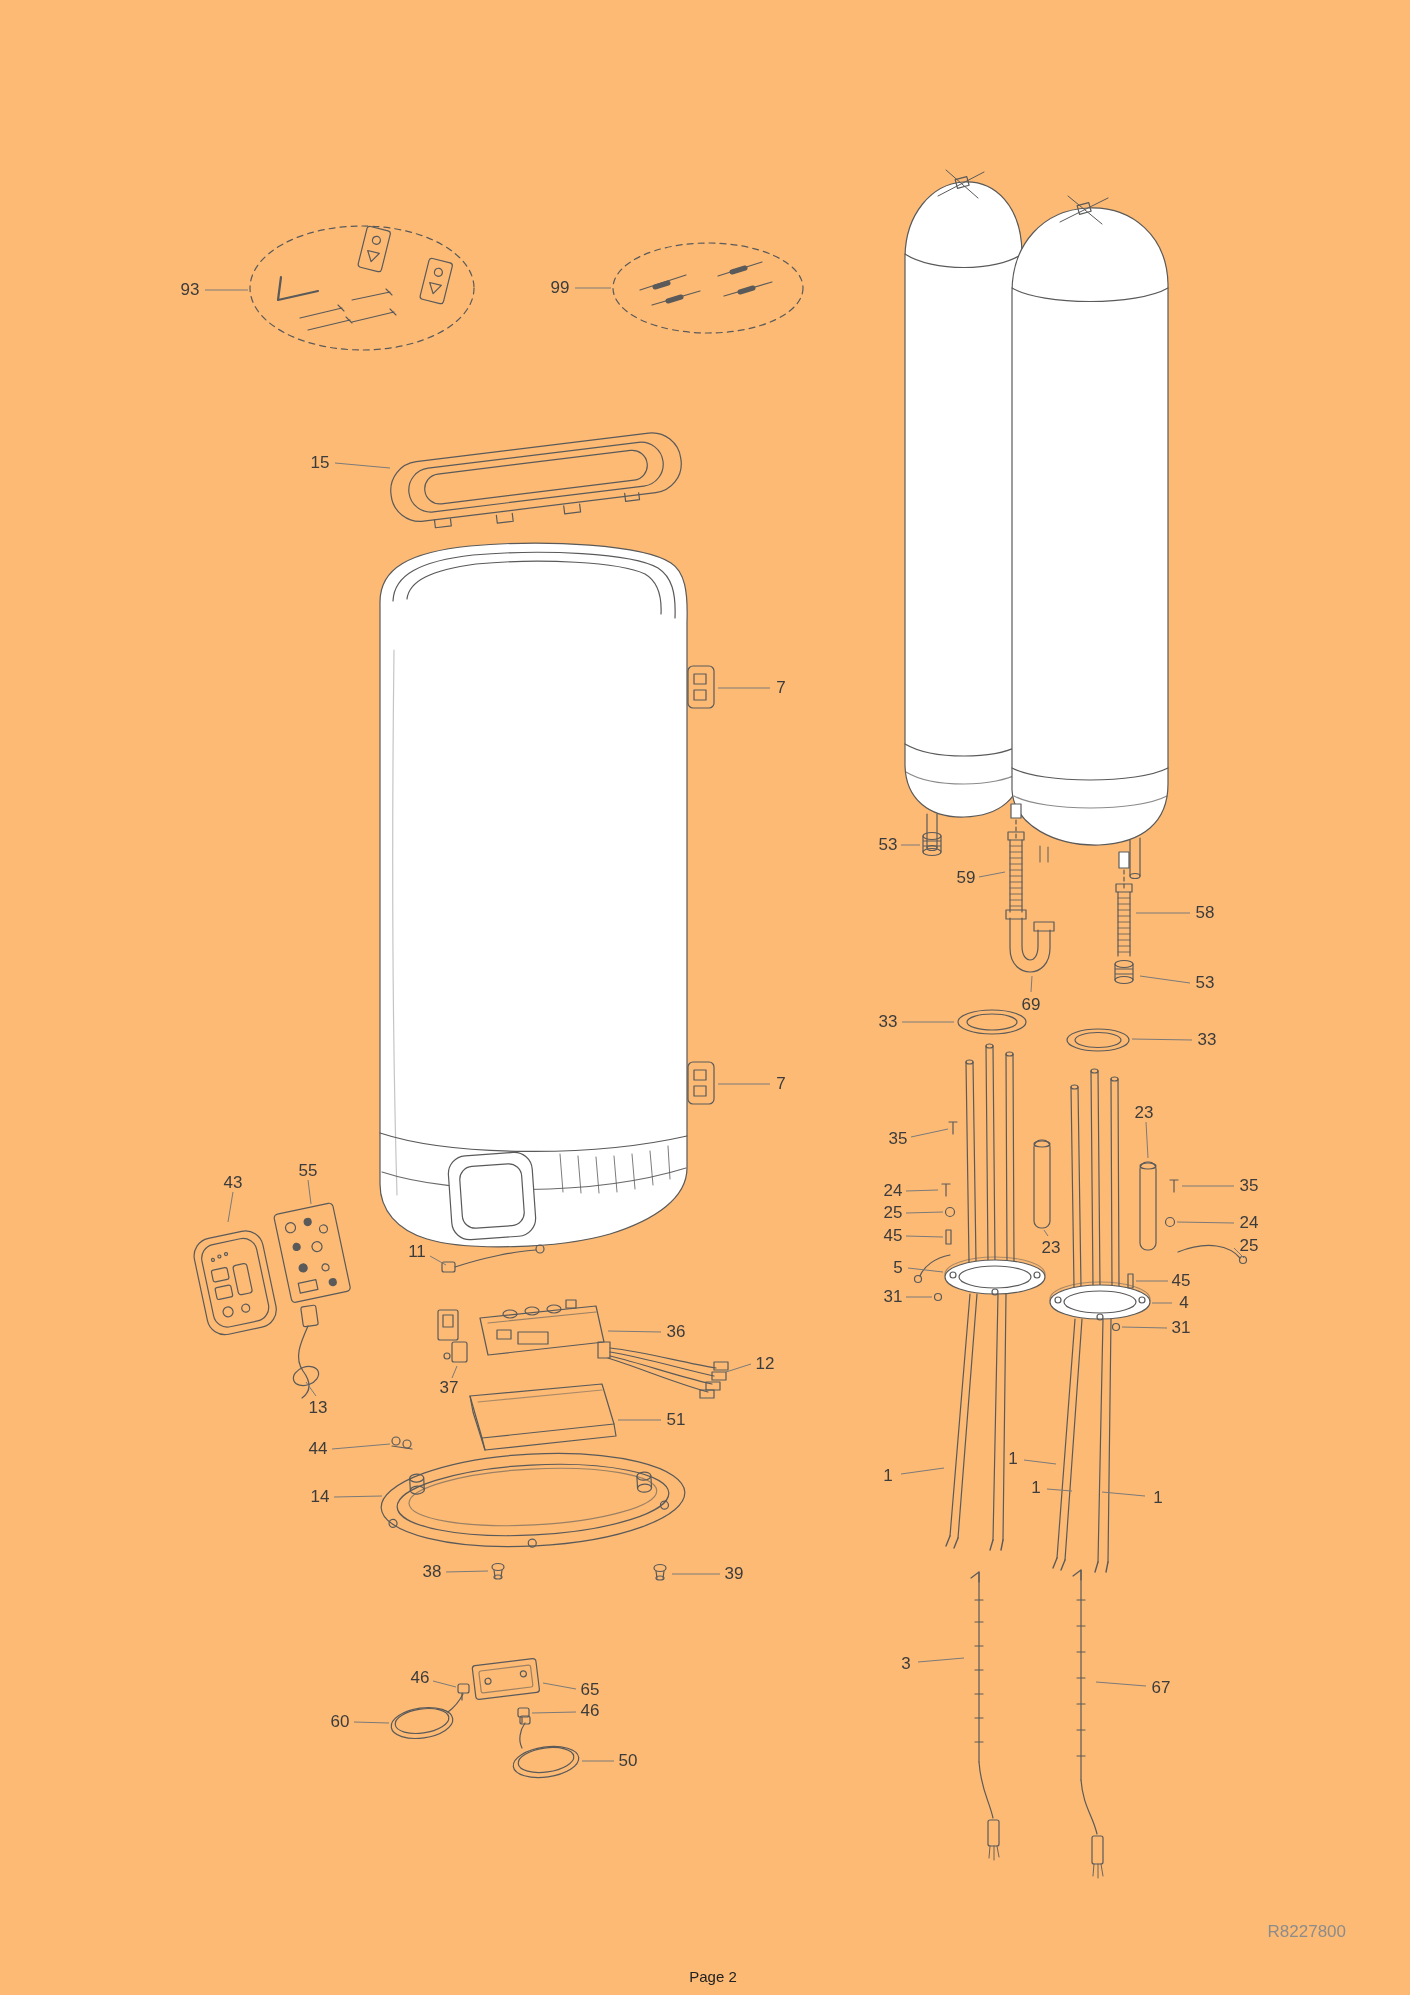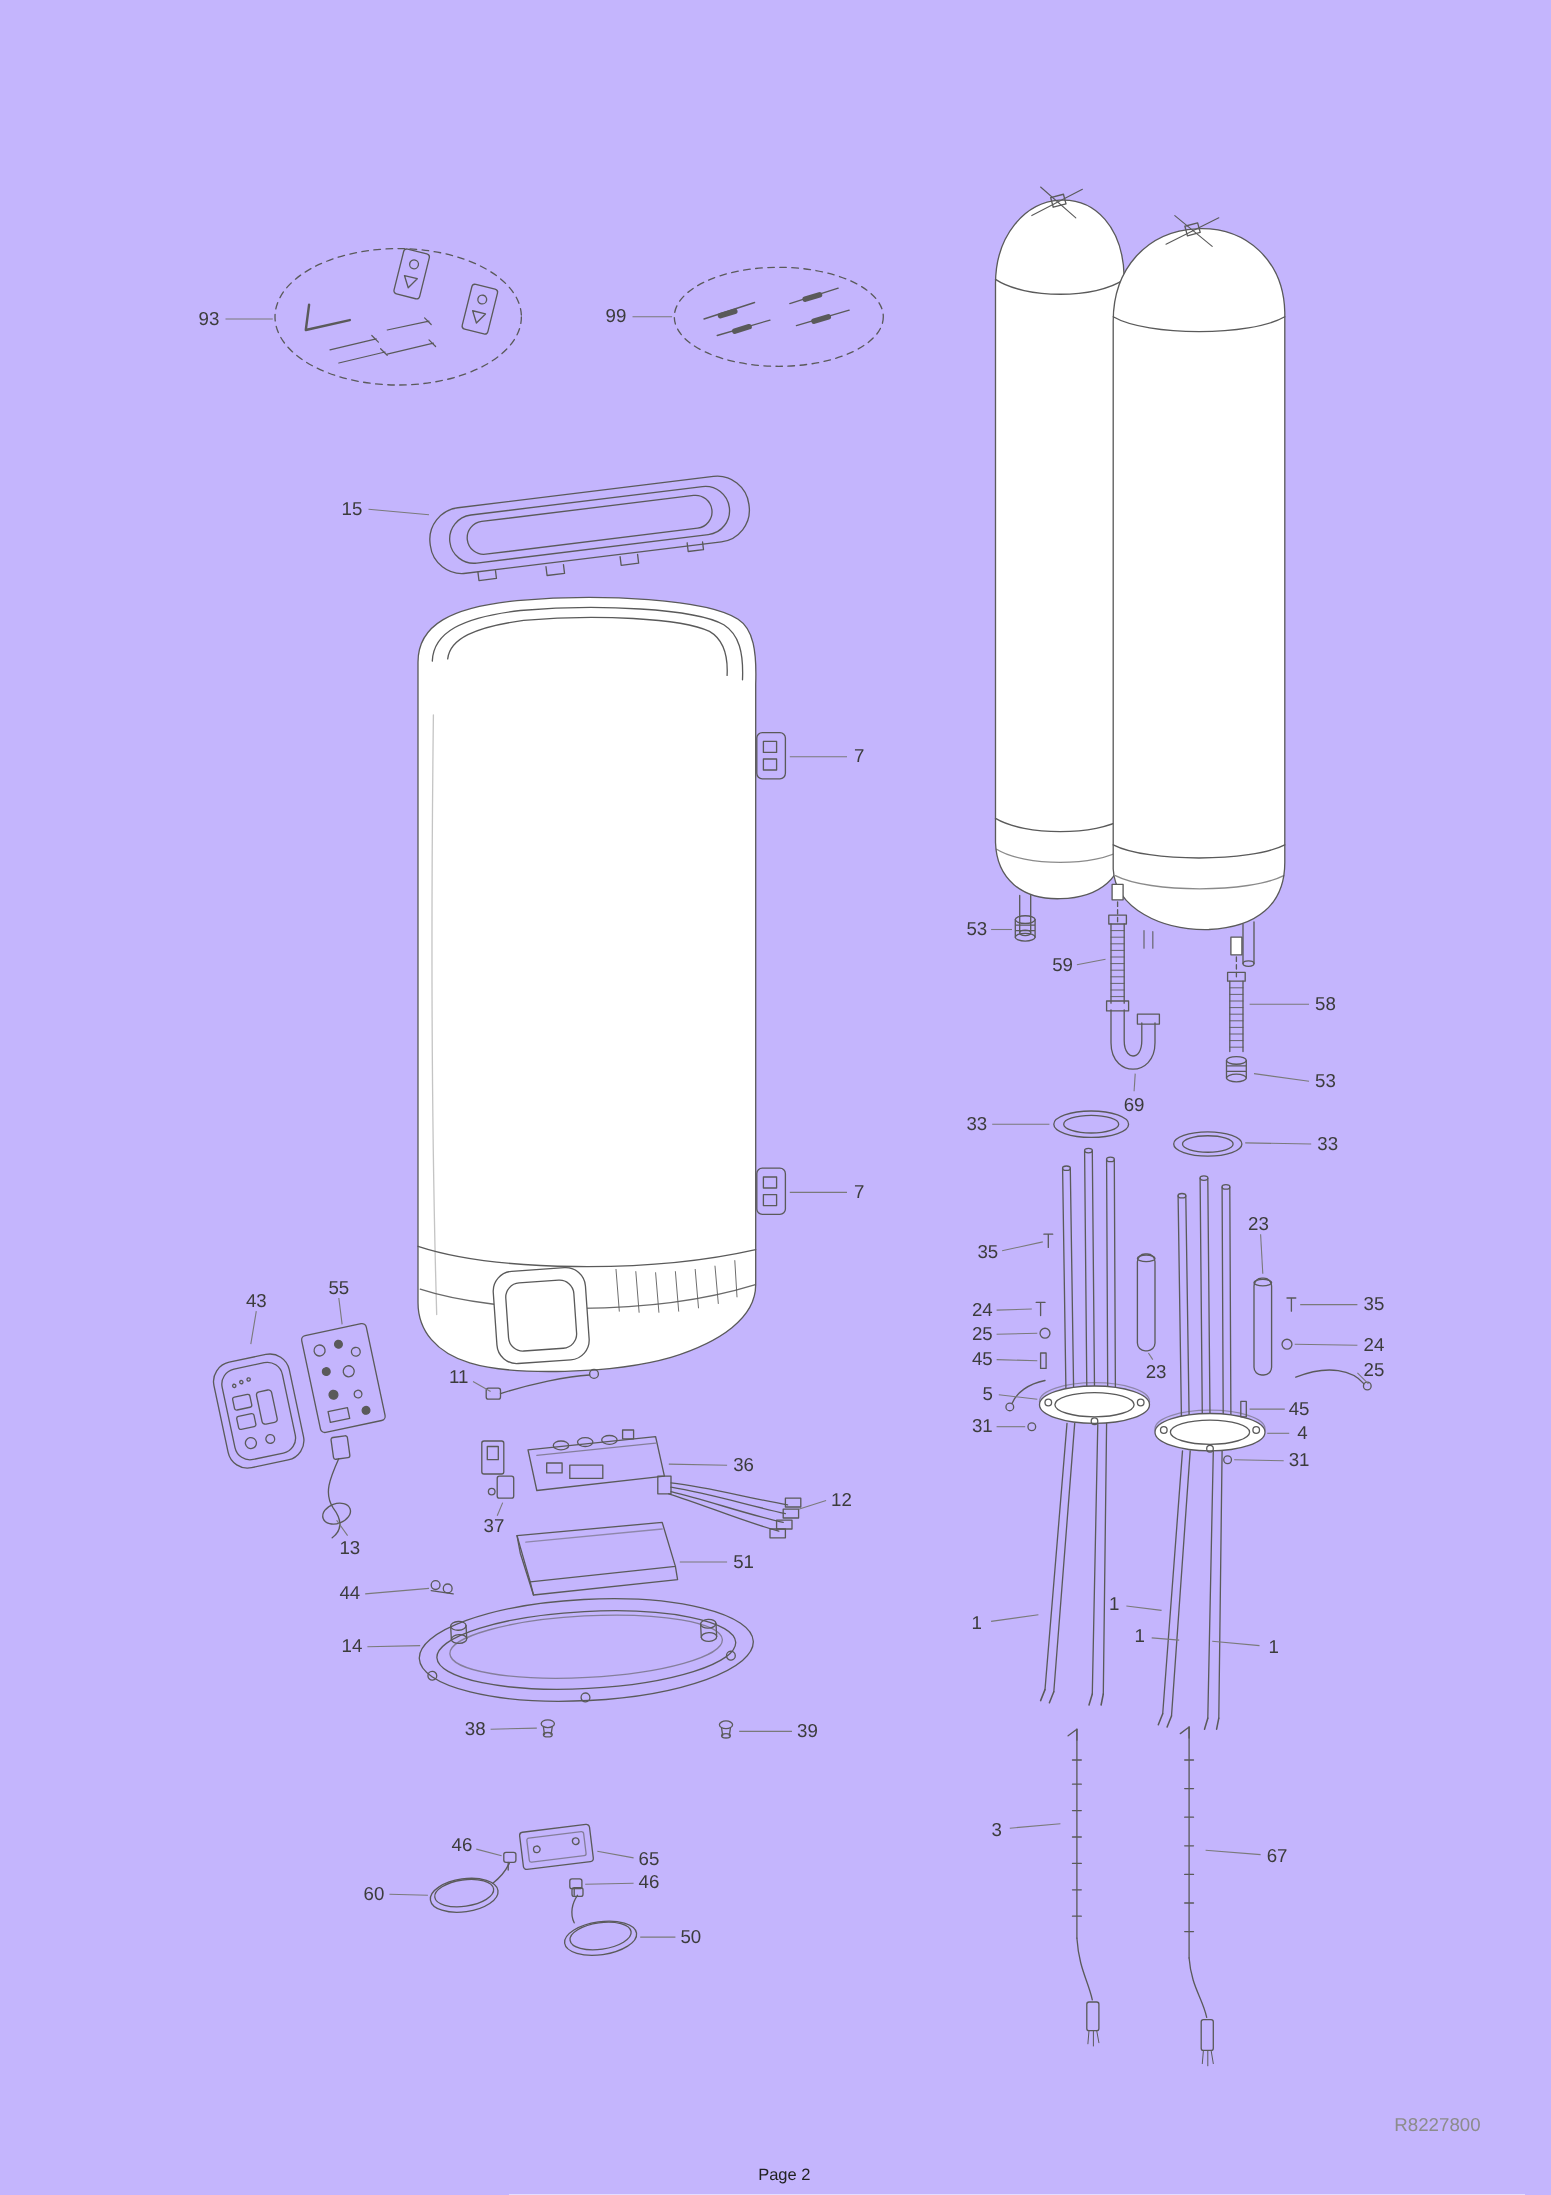--- a/index.html
+++ b/index.html
@@ -1,20 +1,20 @@
 <!DOCTYPE html>
 <html><head>
 <meta charset="utf-8">
 <style>
   html, body { margin: 0; padding: 0; background: #ffffff; }
   .page {
     position: relative;
     width: 1410px;
     height: 1995px;
-    background: #c4b5fd;
+    background: #fdba74;
     font-family: "Liberation Sans", sans-serif;
   }
   svg { display: block; }
   .drawing path, .drawing rect, .drawing ellipse, .drawing circle, .drawing line {
     vector-effect: non-scaling-stroke;
   }
   .callout text {
     font-family: "Liberation Sans", sans-serif;
     font-size: 17px;
     fill: #3c3c3c;

